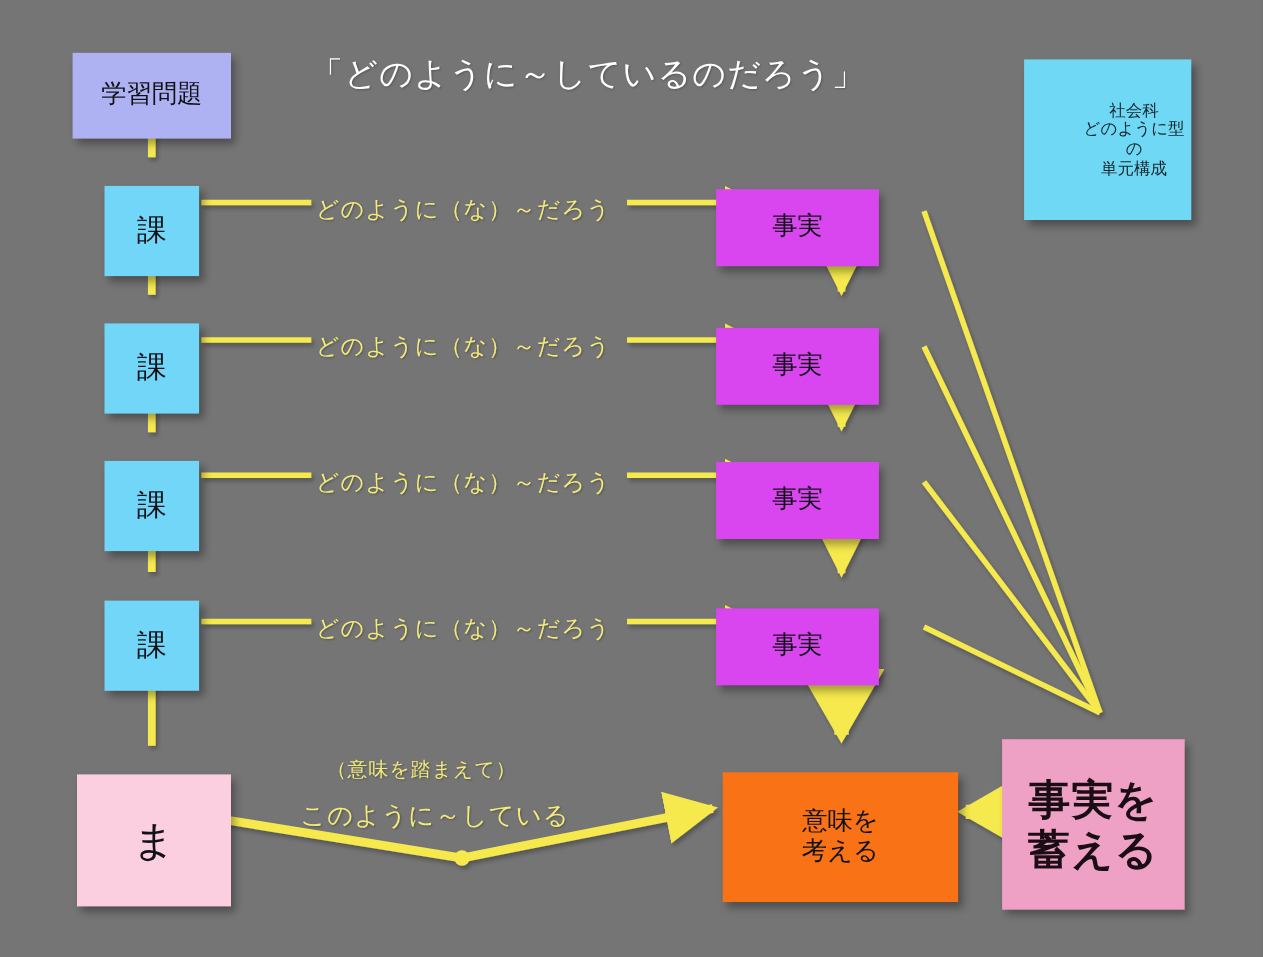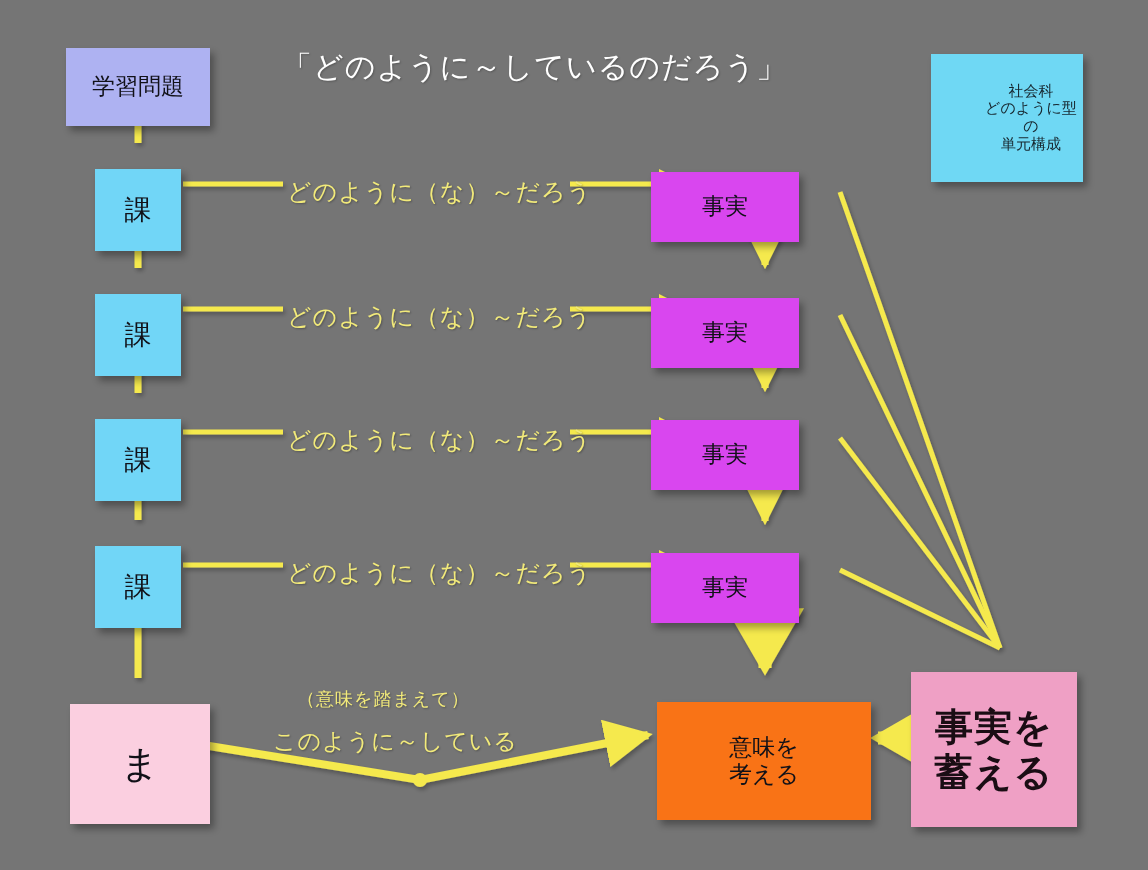--- a/index.html
+++ b/index.html
@@ -71,39 +71,39 @@
   }
   .n-chikuseki {
     left: 911px; top: 648px; width: 166px; height: 155px;
     background: #efa0c5;
     font-size: 38px;
     font-weight: bold;
     color: #1a0d14;
     letter-spacing: 1px;
   }
   .n-note {
-    left: 931px; top: 30px; width: 152px; height: 128px;
+    left: 931px; top: 30px; width: 152px; height: 146px;
     background: #6fd8f4;
     font-size: 15px;
     color: #16242c;
     padding-left: 48px;
   }
   .title {
     position: absolute;
     left: 245px; top: 47px;
     font-size: 30px;
     color: #ffffff;
     letter-spacing: 1px;
     text-shadow: 1px 1px 2px rgba(0,0,0,0.25);
     margin-left: 37px;
   }
   .edge-label {
     position: absolute;
     color: #f2ea7a;
-    font-size: 24px;
+    font-size: 21px;
     letter-spacing: 1px;
     text-shadow: 1px 1px 2px rgba(0,0,0,0.3);
     white-space: nowrap;
   }
   .el-1 { left: 287px; top: 176px; }
   .el-2 { left: 287px; top: 301px; }
   .el-3 { left: 287px; top: 424px; }
   .el-4 { left: 287px; top: 557px; }
   .el-b1 { left: 297px; top: 687px; font-size: 18px; }
   .el-b2 { left: 273px; top: 726px; font-size: 23px; }

